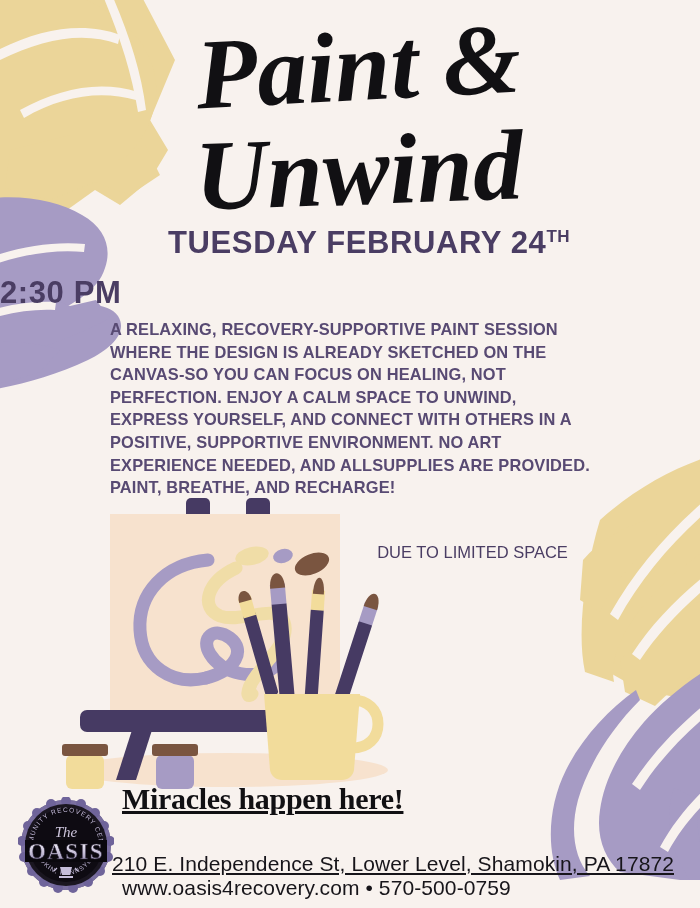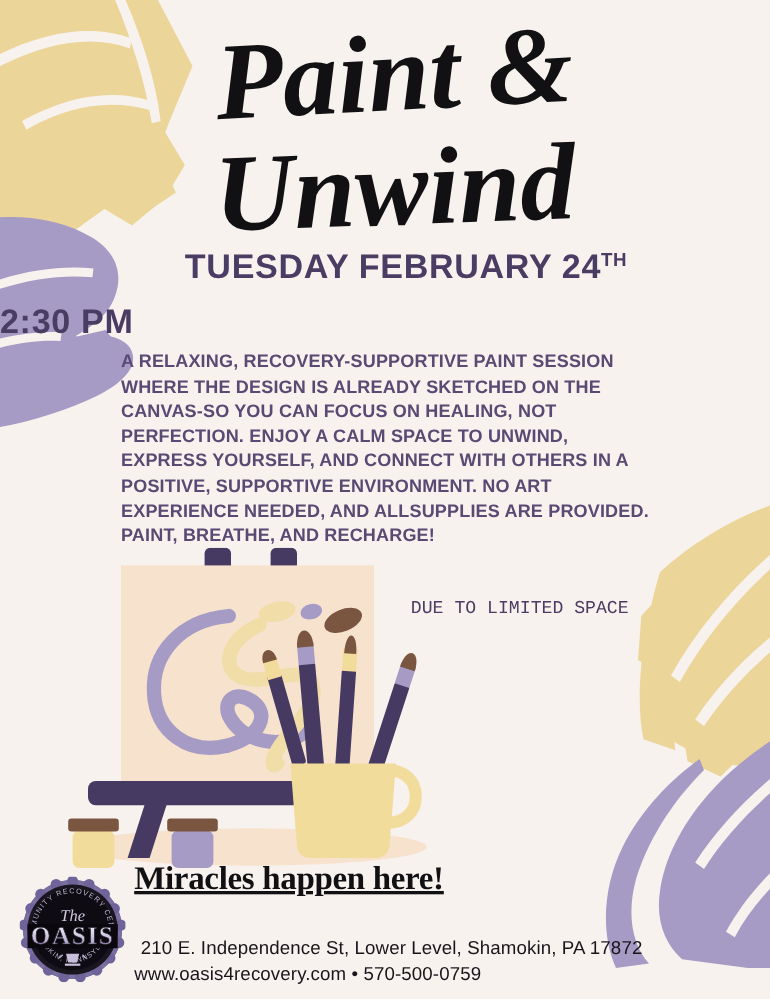--- a/index.html
+++ b/index.html
@@ -37,40 +37,40 @@
     color:#584A73;
     font-size:16.4px;font-weight:bold;line-height:22.6px;letter-spacing:0.15px;
   }
 
   
   .contact{
     position:absolute;left:335px;top:540px;width:275px;
     text-align:center;color:#4A3D63;
     font-size:16.5px;line-height:25px;font-weight:normal;
   }
-  .contact div{white-space:nowrap;font-family:Liberation Mono, monospace;}
+  .contact div{white-space:nowrap;}
 
   
   .art{position:absolute;left:60px;top:498px;}
 
   
   .logo{position:absolute;left:18px;top:797px;}
   .tagline{
     position:absolute;left:122px;top:784px;
     font-family:"Liberation Serif", serif;
     font-size:30px;font-weight:bold;color:#111013;
     letter-spacing:-0.3px;line-height:1;white-space:nowrap;text-decoration:underline;
   }
   .addr{
-    position:absolute;left:128px;top:852px;
-    font-size:17px;color:#17151A;letter-spacing:0.1px;white-space:nowrap;
+    position:absolute;left:112px;top:852px;
+    font-size:21px;color:#17151A;letter-spacing:0.1px;white-space:nowrap;text-decoration:underline;
   }
   .web{
     position:absolute;left:122px;top:876px;
-    font-size:17px;color:#17151A;letter-spacing:0.1px;white-space:nowrap;
+    font-size:21px;color:#17151A;letter-spacing:0.1px;white-space:nowrap;
   }
 </style>
 </head>
 <body>
 
 <div class="flyer">
 
   <svg class="strokes" viewBox="0 0 700 908" width="700" height="908" aria-hidden="true">
     <defs>
       <clipPath id="pageclip">

